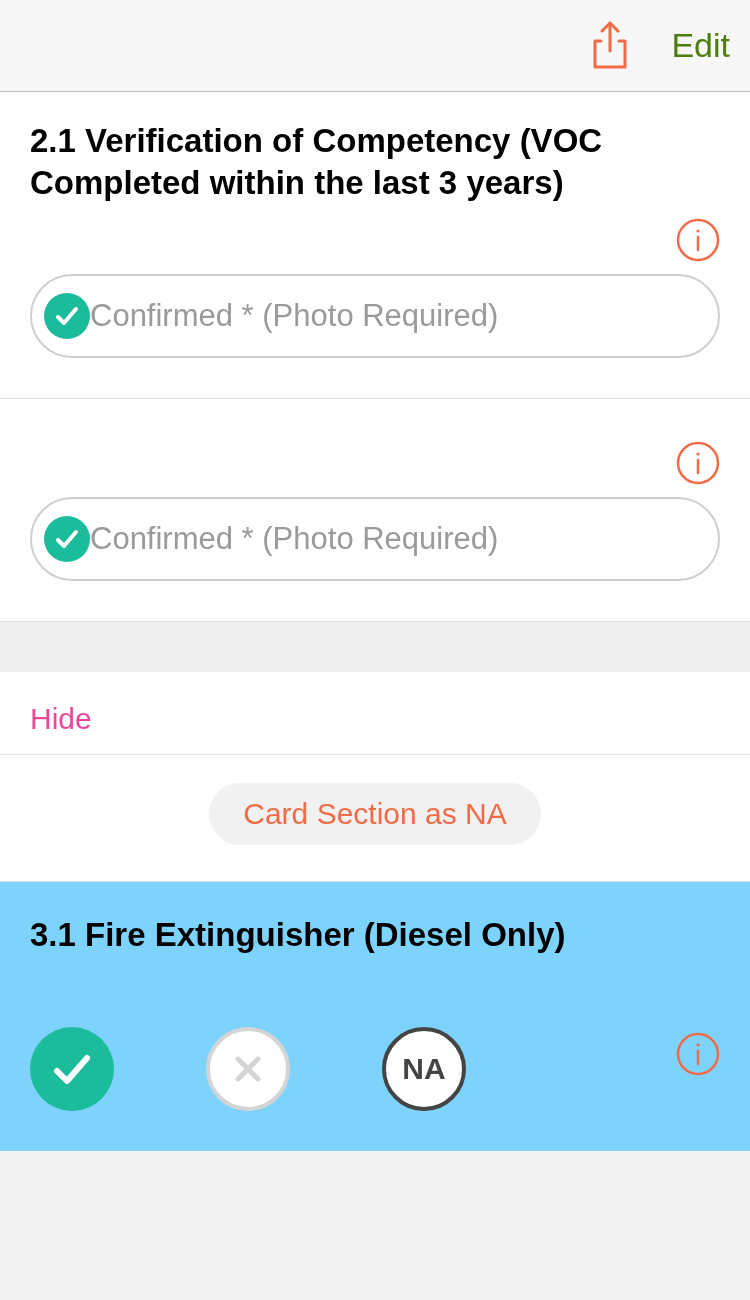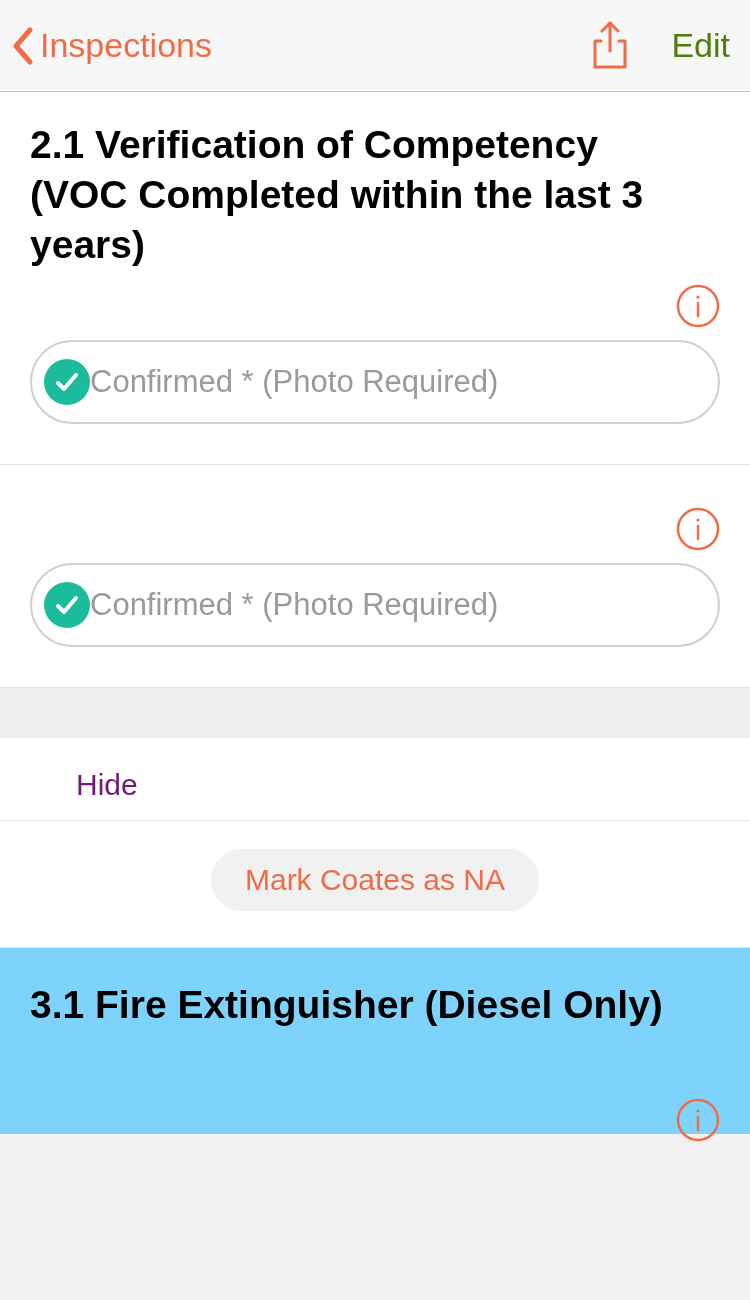--- a/index.html
+++ b/index.html
@@ -41,21 +41,21 @@
     font-size: 34px;
   }
   .content { background: #fff; }
   .question-block {
     padding: 28px 30px 40px 30px;
     border-bottom: 1px solid #e0e0e0;
     position: relative;
     background: #fff;
   }
   .question-title {
-    font-size: 39px;
+    font-size: 33px;
     font-weight: 700;
     color: #000;
     line-height: 1.28;
     padding-right: 40px;
   }
   .info-row {
     display: flex;
     justify-content: flex-end;
     padding: 14px 0 12px 0;
   }
@@ -97,22 +97,21 @@
     border-bottom: 1px solid #e5e5e5;
   }
   .section-title {
     font-size: 32px;
     font-weight: 700;
     color: #111;
     flex: 1;
   }
   .hide-link {
     font-size: 30px;
-    color: #701a75;
-    margin-left: 46px;
+    color: #ec4899;
   }
   .mark-row {
     background: #fff;
     display: flex;
     justify-content: center;
     padding: 28px 0 36px 0;
     border-bottom: 1px solid #e0e0e0;
   }
   .mark-pill {
     background: #f1f1f1;
@@ -158,26 +157,20 @@
   .q3-info {
     position: absolute;
     right: 30px;
     top: 150px;
   }
 </style>
 </head>
 <body>
 
 <div class="navbar">
-  <div class="back-group">
-    <svg class="chevron-left" viewBox="0 0 24 40" fill="none" stroke="currentColor" stroke-width="5" stroke-linecap="round" stroke-linejoin="round">
-      <polyline points="20,4 6,20 20,36"></polyline>
-    </svg>
-    <span>Inspections</span>
-  </div>
   <div class="spacer"></div>
   <svg class="share-icon" viewBox="0 0 42 50" fill="none" stroke="currentColor" stroke-width="3" stroke-linecap="round" stroke-linejoin="round">
     <polyline points="13,10 21,2 29,10"></polyline>
     <line x1="21" y1="2" x2="21" y2="30"></line>
     <polyline points="12,20 6,20 6,46 36,46 36,20 30,20"></polyline>
   </svg>
   <div class="edit-btn">Edit</div>
 </div>
 
 <div class="content">
@@ -221,24 +214,40 @@
 
 </div>
 
 <div class="section-gap"></div>
 
 <div class="section-header">
   <div class="hide-link">Hide</div>
 </div>
 
 <div class="mark-row">
-  <div class="mark-pill">Mark Coates as NA</div>
+  <div class="mark-pill">Card Section as NA</div>
 </div>
 
 <div class="q3-block">
   <div class="question-title">3.1 Fire Extinguisher (Diesel Only)</div>
   <svg class="info-icon q3-info" viewBox="0 0 44 44" fill="none" stroke="#f26b47" stroke-width="2.5">
     <circle cx="22" cy="22" r="20"></circle>
     <circle cx="22" cy="13" r="1.6" fill="#f26b47" stroke="none"></circle>
     <line x1="22" y1="19" x2="22" y2="32" stroke-linecap="round"></line>
   </svg>
   <div style="height:64px"></div>
+  <div class="answer-row">
+    <div class="ans-btn ans-check">
+      <svg viewBox="0 0 46 46" fill="none" stroke="currentColor" stroke-width="6" stroke-linecap="round" stroke-linejoin="round">
+        <polyline points="8,25 18,35 38,12"></polyline>
+      </svg>
+    </div>
+    <div class="ans-btn ans-x">
+      <svg viewBox="0 0 40 40" fill="none" stroke="currentColor" stroke-width="5" stroke-linecap="round">
+        <line x1="10" y1="10" x2="30" y2="30"></line>
+        <line x1="30" y1="10" x2="10" y2="30"></line>
+      </svg>
+    </div>
+    <div class="ans-btn ans-na">
+      <span class="ans-na-text">NA</span>
+    </div>
+  </div>
 </div>
 
 </body></html>

